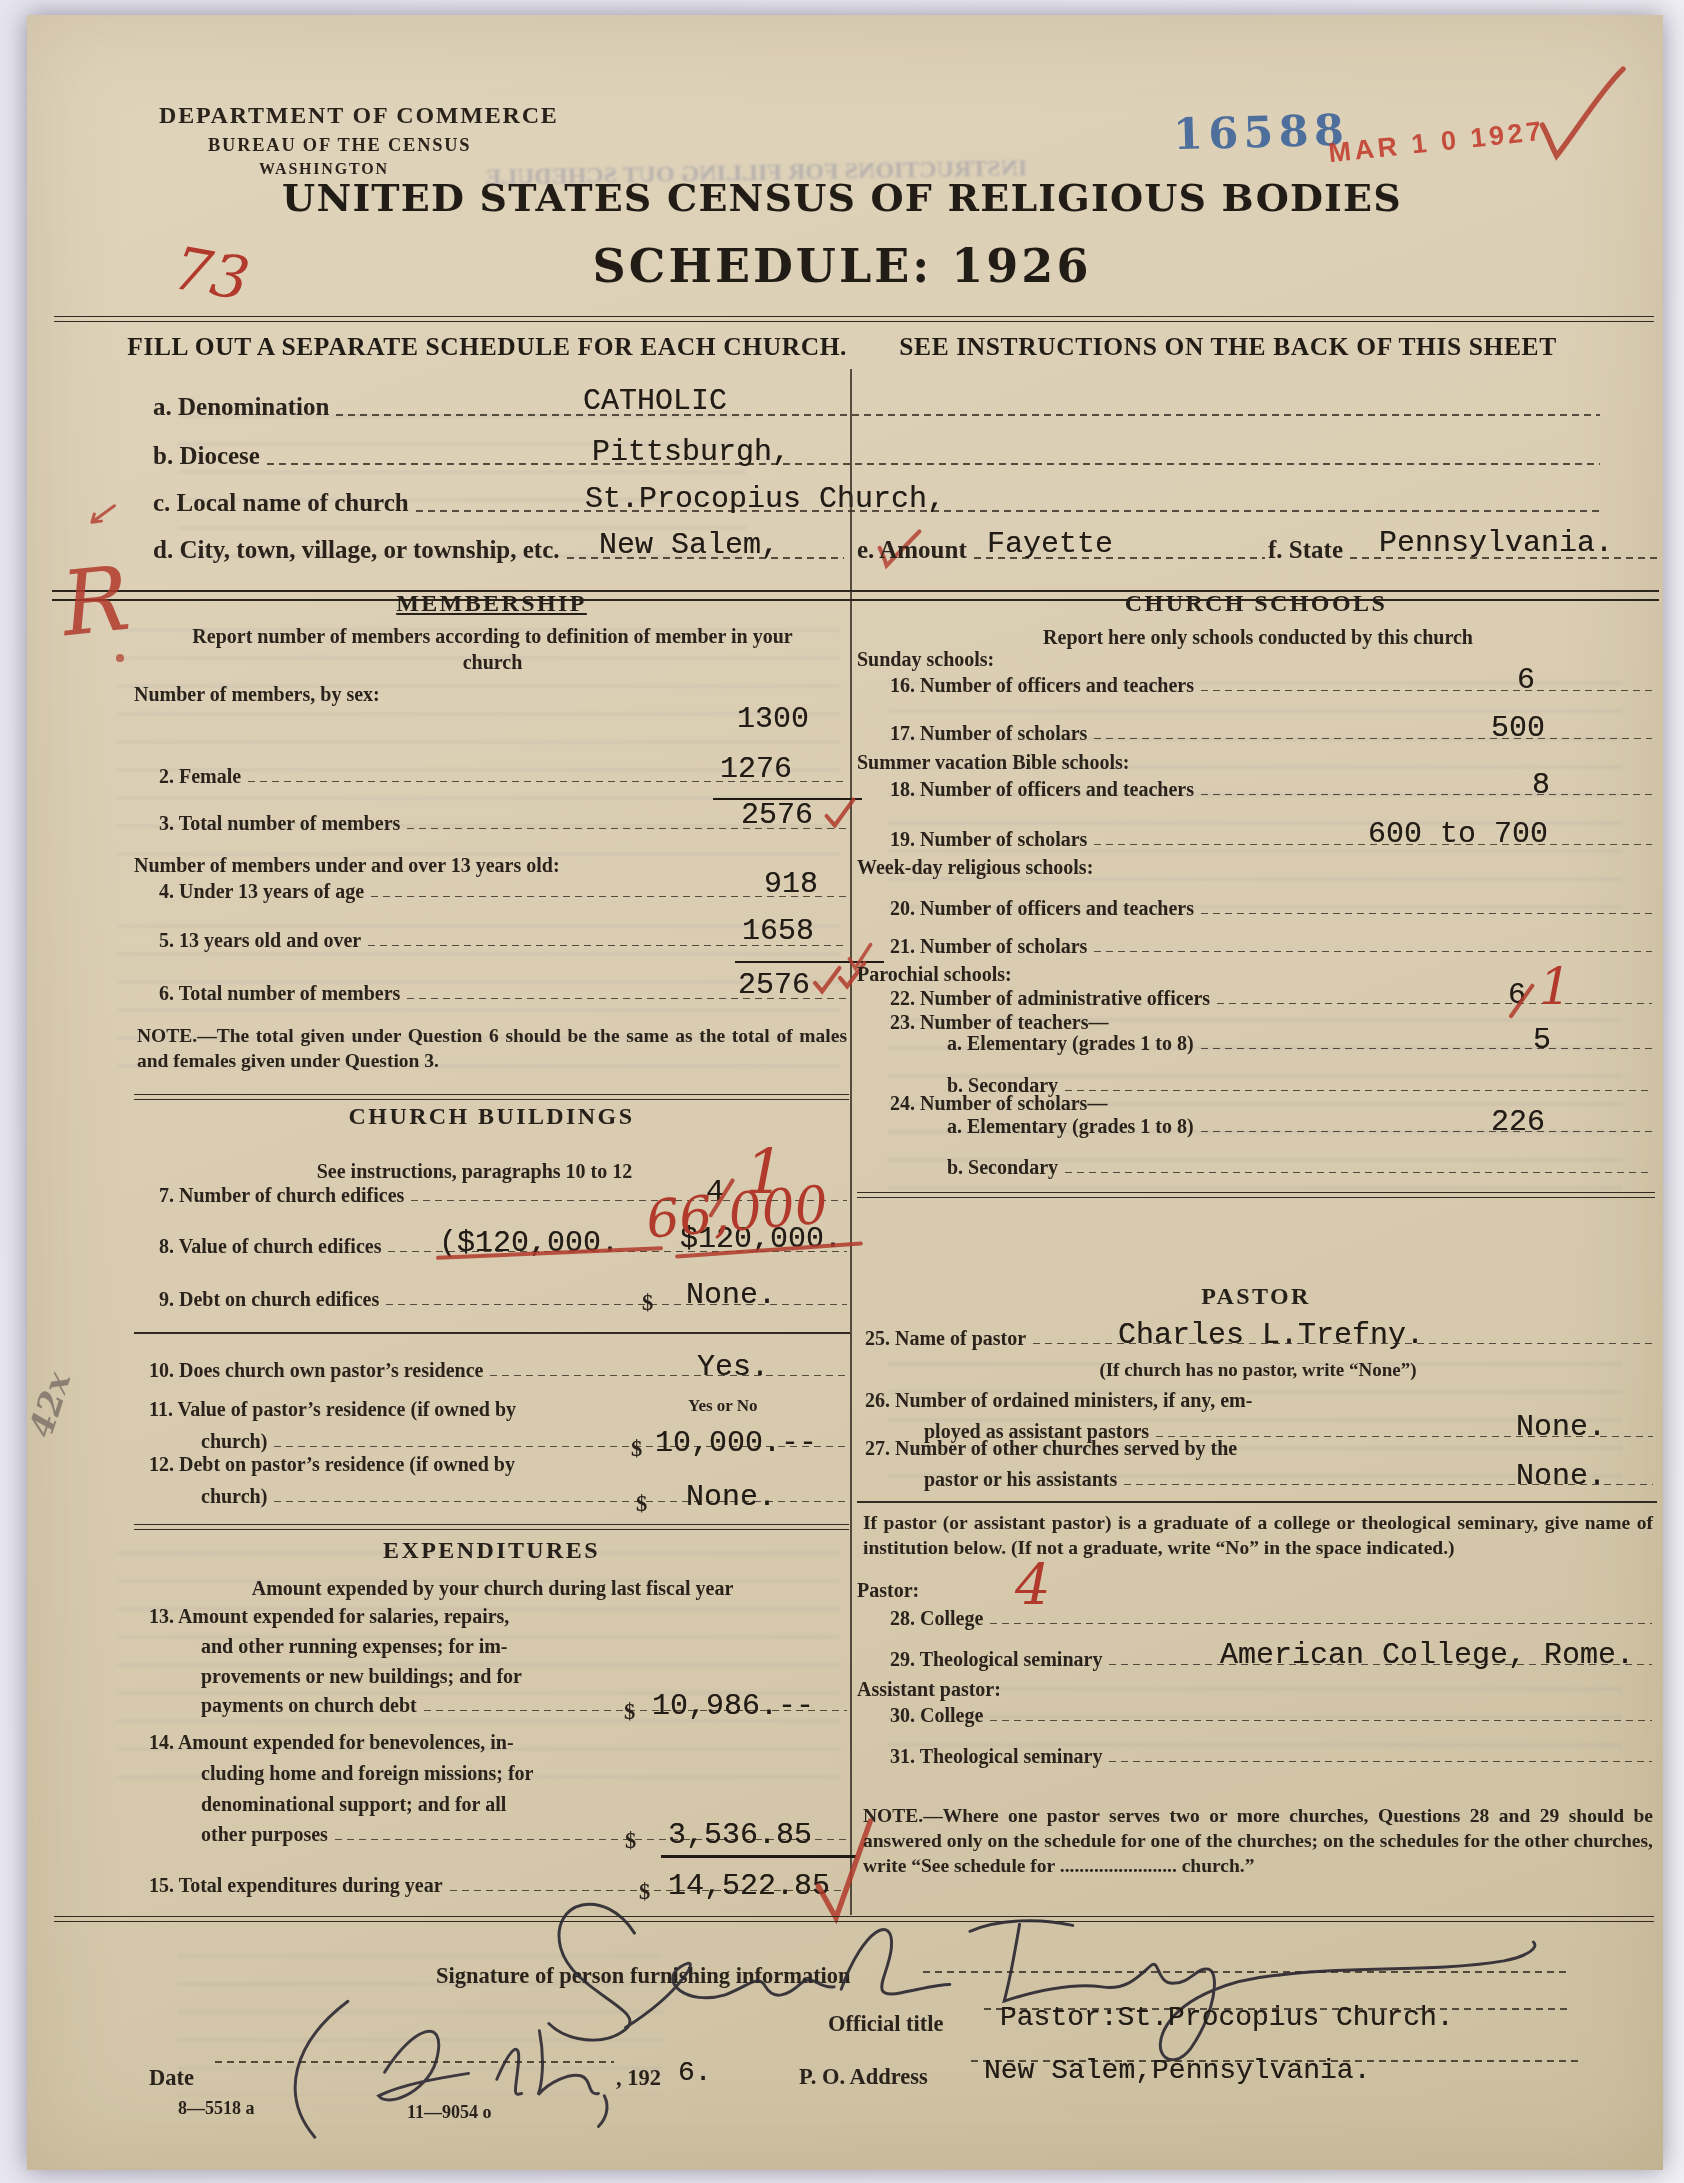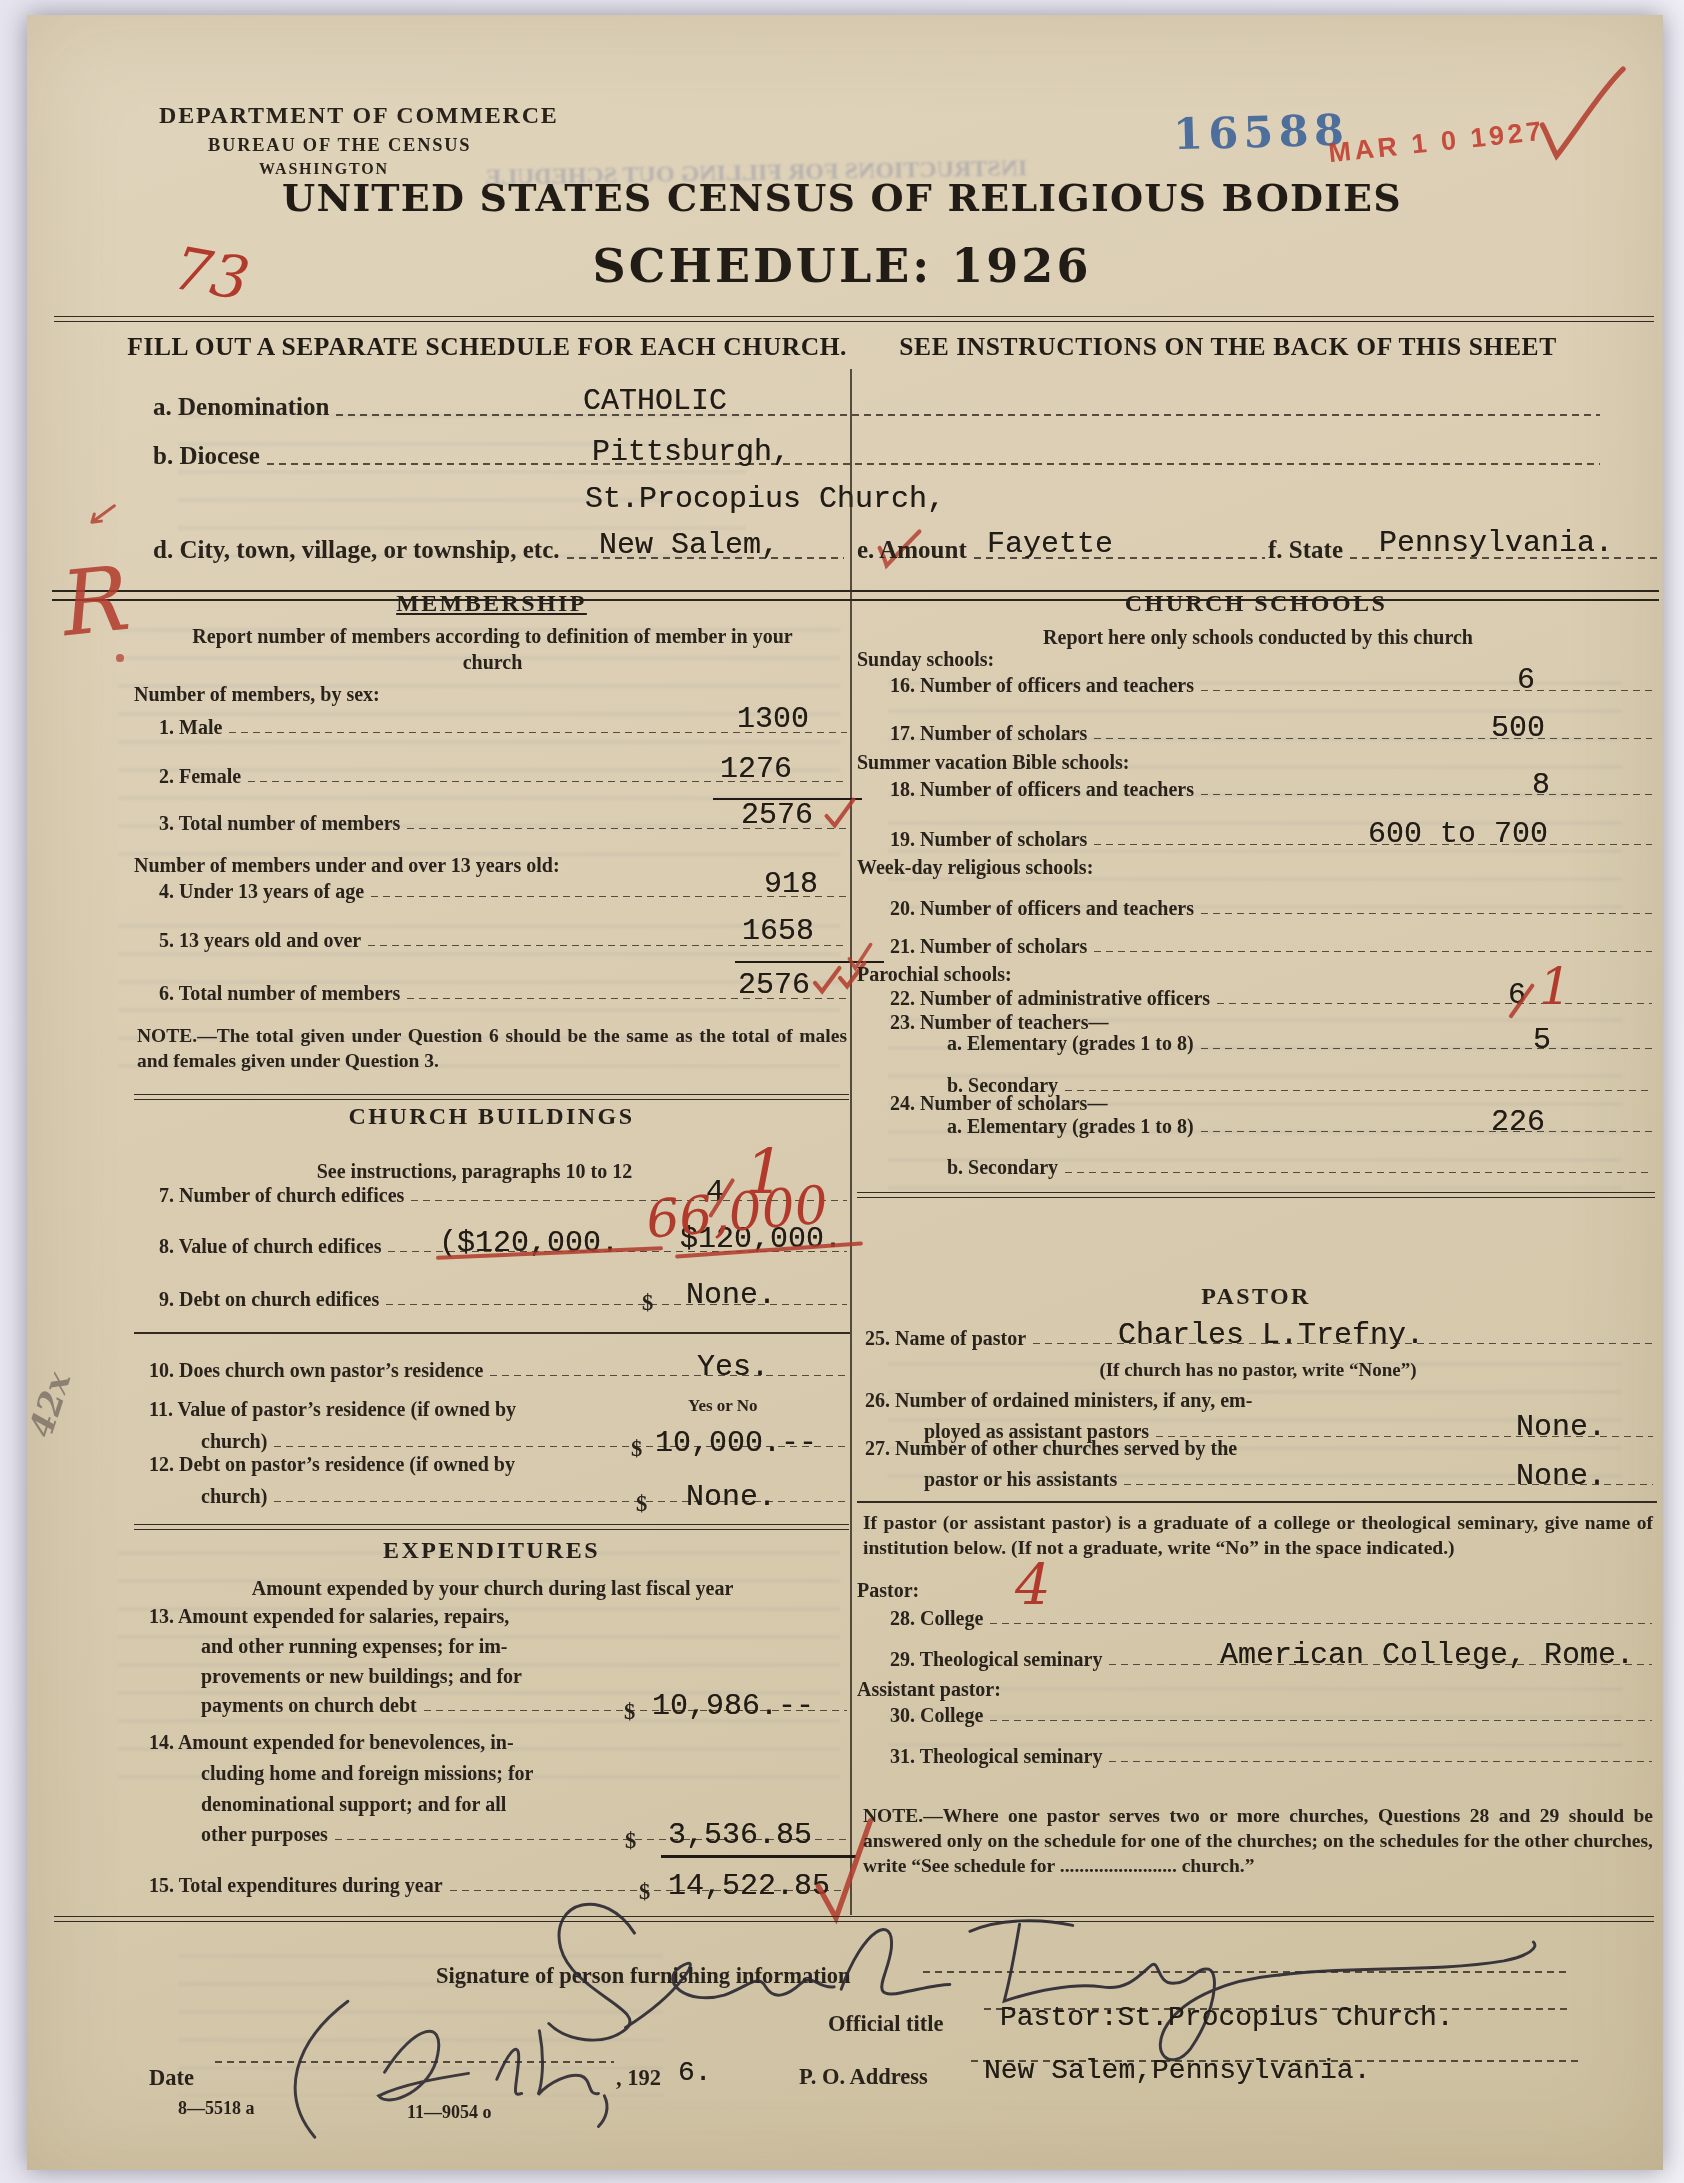--- a/index.html
+++ b/index.html
@@ -67,20 +67,24 @@
       <span class="lead"></span>
   </div>
   <div class="typed" style="left:583px;top:386px;">CATHOLIC</div>
 
   <div class="line" style="left:153px;top:442px;width:1449px;">
     <span class="lbl lbl-lg">b. Diocese</span>
       <span class="lead"></span>
   </div>
   <div class="typed" style="left:592px;top:437px;">Pittsburgh,</div>
 
+  <div class="line" style="left:153px;top:489px;width:1449px;">
+    <span class="lbl lbl-lg">c. Local name of church</span>
+      <span class="lead"></span>
+  </div>
   <div class="typed" style="left:585px;top:484px;">St.Procopius Church,</div>
   <svg class="mark" style="left:86px;top:501px;" width="32" height="26" viewBox="0 0 54 44">
     <path d="M48,8 L10,36 M10,36 L26,34 M10,36 L14,22" stroke="#b23a2c" stroke-width="5" fill="none" stroke-linecap="round" opacity=".8"></path>
   </svg>
 
   <div class="line" style="left:153px;top:536px;width:693px;">
     <span class="lbl lbl-lg">d. City, town, village, or township, etc.</span>
       <span class="lead"></span>
   </div>
   <div class="typed" style="left:599px;top:530px;">New Salem,</div>
@@ -103,24 +107,20 @@
   <div class="hrule" style="left:52px;top:590px;width:1607px;"></div>
   <div class="rule" style="left:850px;top:369px;width:1.8px;height:1546px;opacity:.8;"></div>
 
   <div class="red" style="left:62px;top:549px;font-size:89px;transform:rotate(-6deg);opacity:.85;">R</div>
   <div class="abs" style="left:116px;top:654px;width:7.7px;height:7.7px;border-radius:50%;background:#b23a2c;opacity:.7;"></div>
 
   <div class="hdr" style="left:134px;top:590px;width:715px;text-decoration:underline;">MEMBERSHIP</div>
   <div class="subc" style="left:173px;top:623px;width:639px;">Report number of members according to definition of member in your church</div>
   <div class="abs lbl" style="left:134px;top:683px;">Number of members, by sex:</div>
 
-  <div class="line" style="left:159px;top:716px;width:690px;">
-    <span class="lbl">1. Male</span>
-      <span class="lead"></span>
-  </div>
   <div class="typed" style="left:737px;top:704px;">1300</div>
 
   <div class="line" style="left:159px;top:765px;width:690px;">
     <span class="lbl">2. Female</span>
       <span class="lead"></span>
   </div>
   <div class="typed" style="left:720px;top:754px;">1276</div>
   <div class="blk" style="left:713px;top:798px;width:149px;height:2.4px;"></div>
 
   <div class="line" style="left:159px;top:812px;width:690px;">

